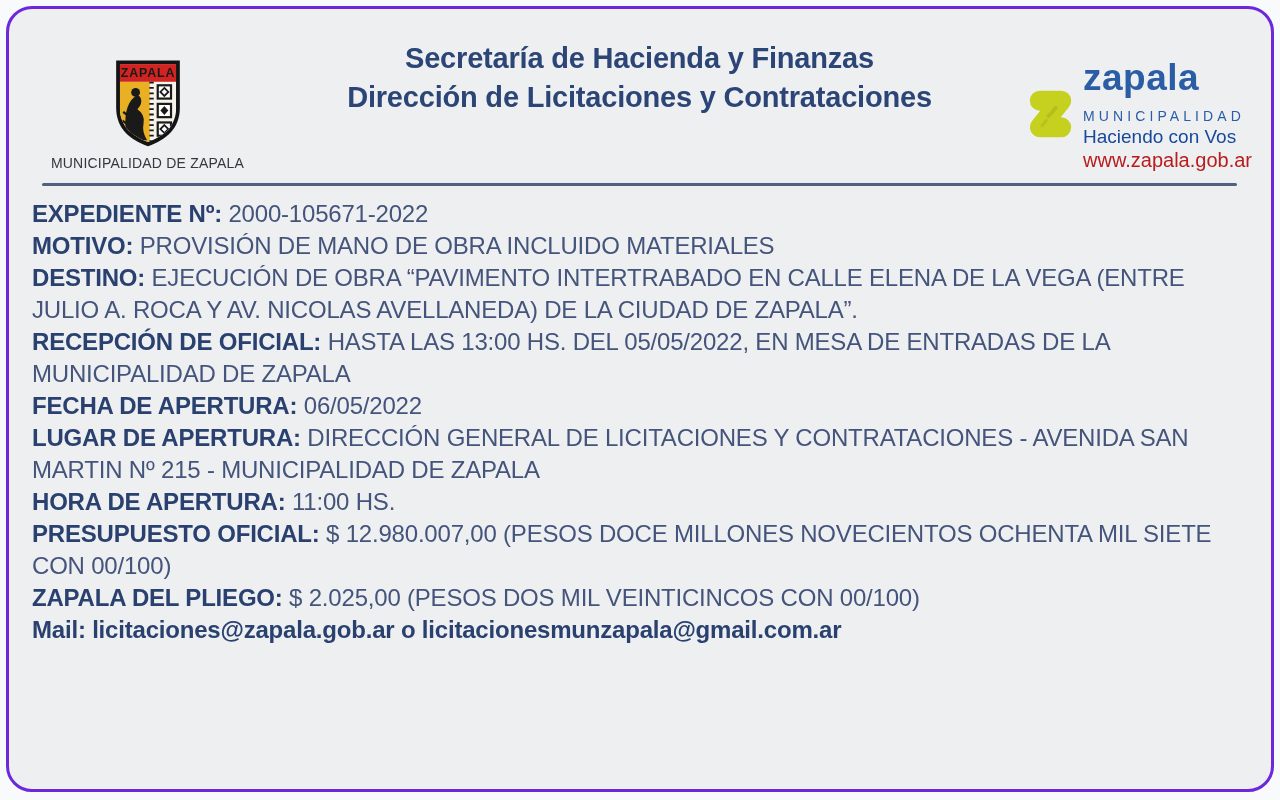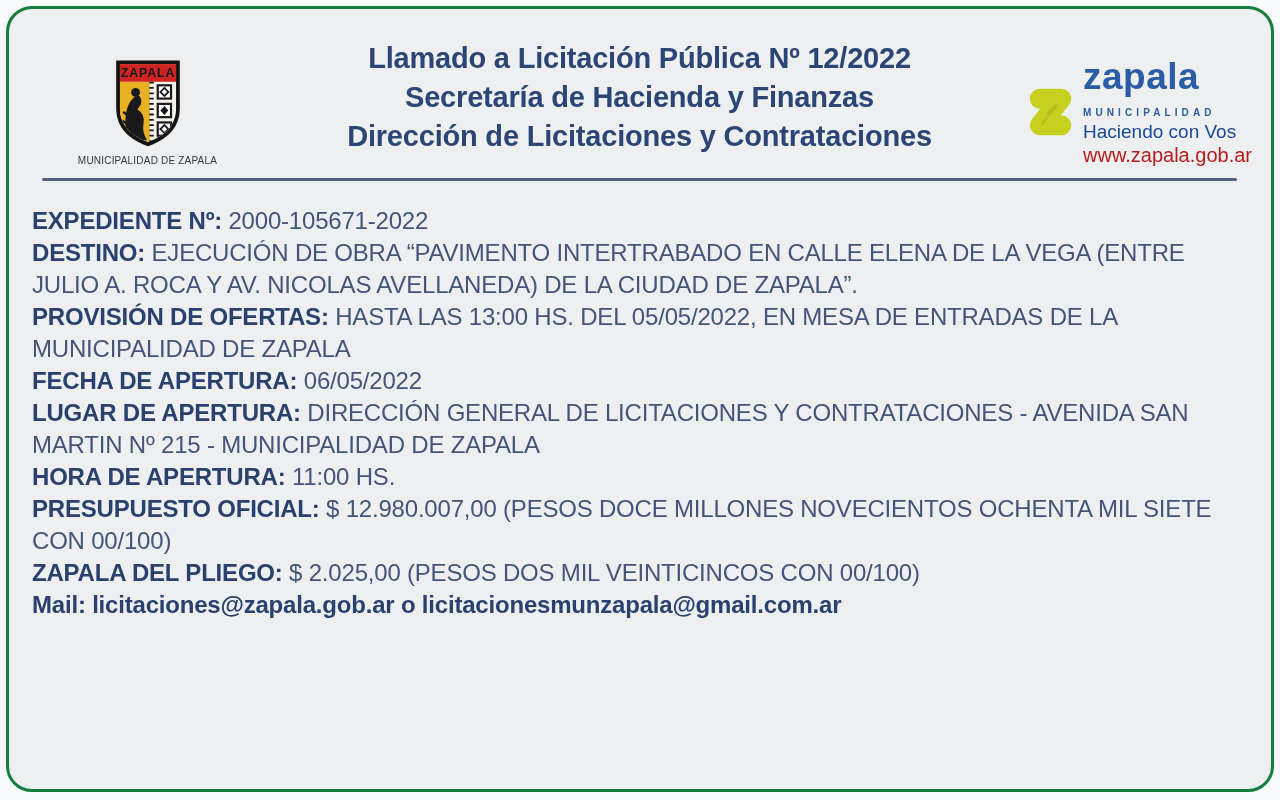--- a/index.html
+++ b/index.html
@@ -3,39 +3,39 @@
 <meta charset="utf-8">
 <style>
   html,body{margin:0;padding:0}
   body{
     width:1280px;height:800px;position:relative;overflow:hidden;
     background:#f9fafb;
     font-family:"Liberation Sans", sans-serif;
   }
   .frame{
     position:absolute;top:6px;left:6px;right:6px;bottom:8px;
-    border:3px solid #15803d;border-radius:26px;
+    border:3px solid #6d28d9;border-radius:26px;
     background:#edeff1;box-sizing:border-box;
   }
   
   .header{display:flex;padding:22px 19px 0 31px;}
   .crest-block{width:215px;text-align:center;padding-top:26px;flex:none}
-  .crest-caption{font-size:10px;color:#33383d;margin-top:2px;letter-spacing:.2px;white-space:nowrap}
+  .crest-caption{font-size:14px;color:#33383d;margin-top:2px;letter-spacing:.2px;white-space:nowrap}
   .title-block{flex:1;padding-top:8px;text-align:center;
     font-weight:700;font-size:29px;line-height:39px;color:#2c4577;letter-spacing:-.2px}
   .brand-block{width:228px;flex:none;display:flex;align-items:center;gap:6px;padding-top:26px}
   .brand-text{display:flex;flex-direction:column;line-height:1;text-align:left}
   .brand-wordmark{font-size:37px;font-weight:700;color:#2b5ca6;letter-spacing:.5px}
-  .brand-sub{font-size:10px;font-weight:700;color:#2b5ca6;letter-spacing:4.1px;margin-top:13px;white-space:nowrap}
+  .brand-sub{font-size:14px;font-weight:400;color:#2b5ca6;letter-spacing:4.1px;margin-top:13px;white-space:nowrap}
   .brand-slogan{font-size:19px;font-weight:400;color:#17489b;margin-top:4px;white-space:nowrap}
   .brand-web{font-size:20px;color:#b91c1c;margin-top:4px;white-space:nowrap}
   .divider{height:3px;background:#51617f;border-radius:2px;margin:12px 34px 0 33px}
   
   .content{
-    padding:24px 16px 0 23px;
+    padding:12px 16px 0 23px;
     font-size:24px;line-height:32px;letter-spacing:-.2px;color:#44547b;
   }
   .row{margin:0}
   .row .label{font-weight:700;color:#2a4170}
   .row-mail, .row-mail .email, .row-mail .sep{font-weight:700;color:#2a4170}
   .email{text-decoration:none;color:#2a4170}
 </style>
 </head>
 <body>
 
@@ -67,21 +67,20 @@
           <path d="M60.5 55.5 L65 60.5 L60.5 65.5 L56 60.5 Z" fill="#1a1a1a"></path>
           <rect x="53" y="74" width="15" height="15" fill="#fff" stroke="#1a1a1a" stroke-width="2.5"></rect>
           <path d="M60.5 77 L65 81.5 L60.5 86 L56 81.5 Z" fill="none" stroke="#1a1a1a" stroke-width="2"></path>
         </g>
         <text x="42" y="23" text-anchor="middle" font-size="14" font-weight="bold" letter-spacing="1" fill="#191919">ZAPALA</text>
       </svg>
       <div class="crest-caption">MUNICIPALIDAD DE ZAPALA</div>
     </div>
 
     <div class="title-block">
-      <div>Llamado a Licitación Pública Nº 12/2022</div>
       <div>Secretaría de Hacienda y Finanzas</div>
       <div>Dirección de Licitaciones y Contrataciones</div>
     </div>
 
     <div class="brand-block">
       <svg width="72" height="88" viewBox="0 0 100 100">
         <path d="M30 25 L70 25 L30 75 L70 75" fill="none" stroke="#c6d11f" stroke-width="38" stroke-linecap="round" stroke-linejoin="round"></path>
         <path d="M60 38 Q53 48 46 54" stroke="#a4b219" stroke-width="7" fill="none" stroke-linecap="round" opacity="0.55"></path>
         <path d="M42 62 Q38 68 34 72" stroke="#a4b219" stroke-width="6" fill="none" stroke-linecap="round" opacity="0.45"></path>
       </svg>
@@ -96,28 +95,32 @@
 
   <div class="divider"></div>
 
   <div class="content">
 
     <div class="row">
       <span class="label">EXPEDIENTE Nº:</span>
       <span class="value">2000-105671-2022</span>
     </div>
 
+    <div class="row">
+      <span class="label">MOTIVO:</span>
+      <span class="value">PROVISIÓN DE MANO DE OBRA INCLUIDO MATERIALES</span>
+    </div>
 
     <div class="row">
       <span class="label">DESTINO:</span>
       <span class="value">EJECUCIÓN DE OBRA “PAVIMENTO INTERTRABADO EN CALLE ELENA DE LA VEGA (ENTRE JULIO A. ROCA Y AV. NICOLAS AVELLANEDA) DE LA CIUDAD DE ZAPALA”.</span>
     </div>
 
     <div class="row">
-      <span class="label">PROVISIÓN DE OFERTAS:</span>
+      <span class="label">RECEPCIÓN DE OFICIAL:</span>
       <span class="value">HASTA LAS 13:00 HS. DEL 05/05/2022, EN MESA DE ENTRADAS DE LA MUNICIPALIDAD DE ZAPALA</span>
     </div>
 
     <div class="row">
       <span class="label">FECHA DE APERTURA:</span>
       <span class="value">06/05/2022</span>
     </div>
 
     <div class="row">
       <span class="label">LUGAR DE APERTURA:</span>

